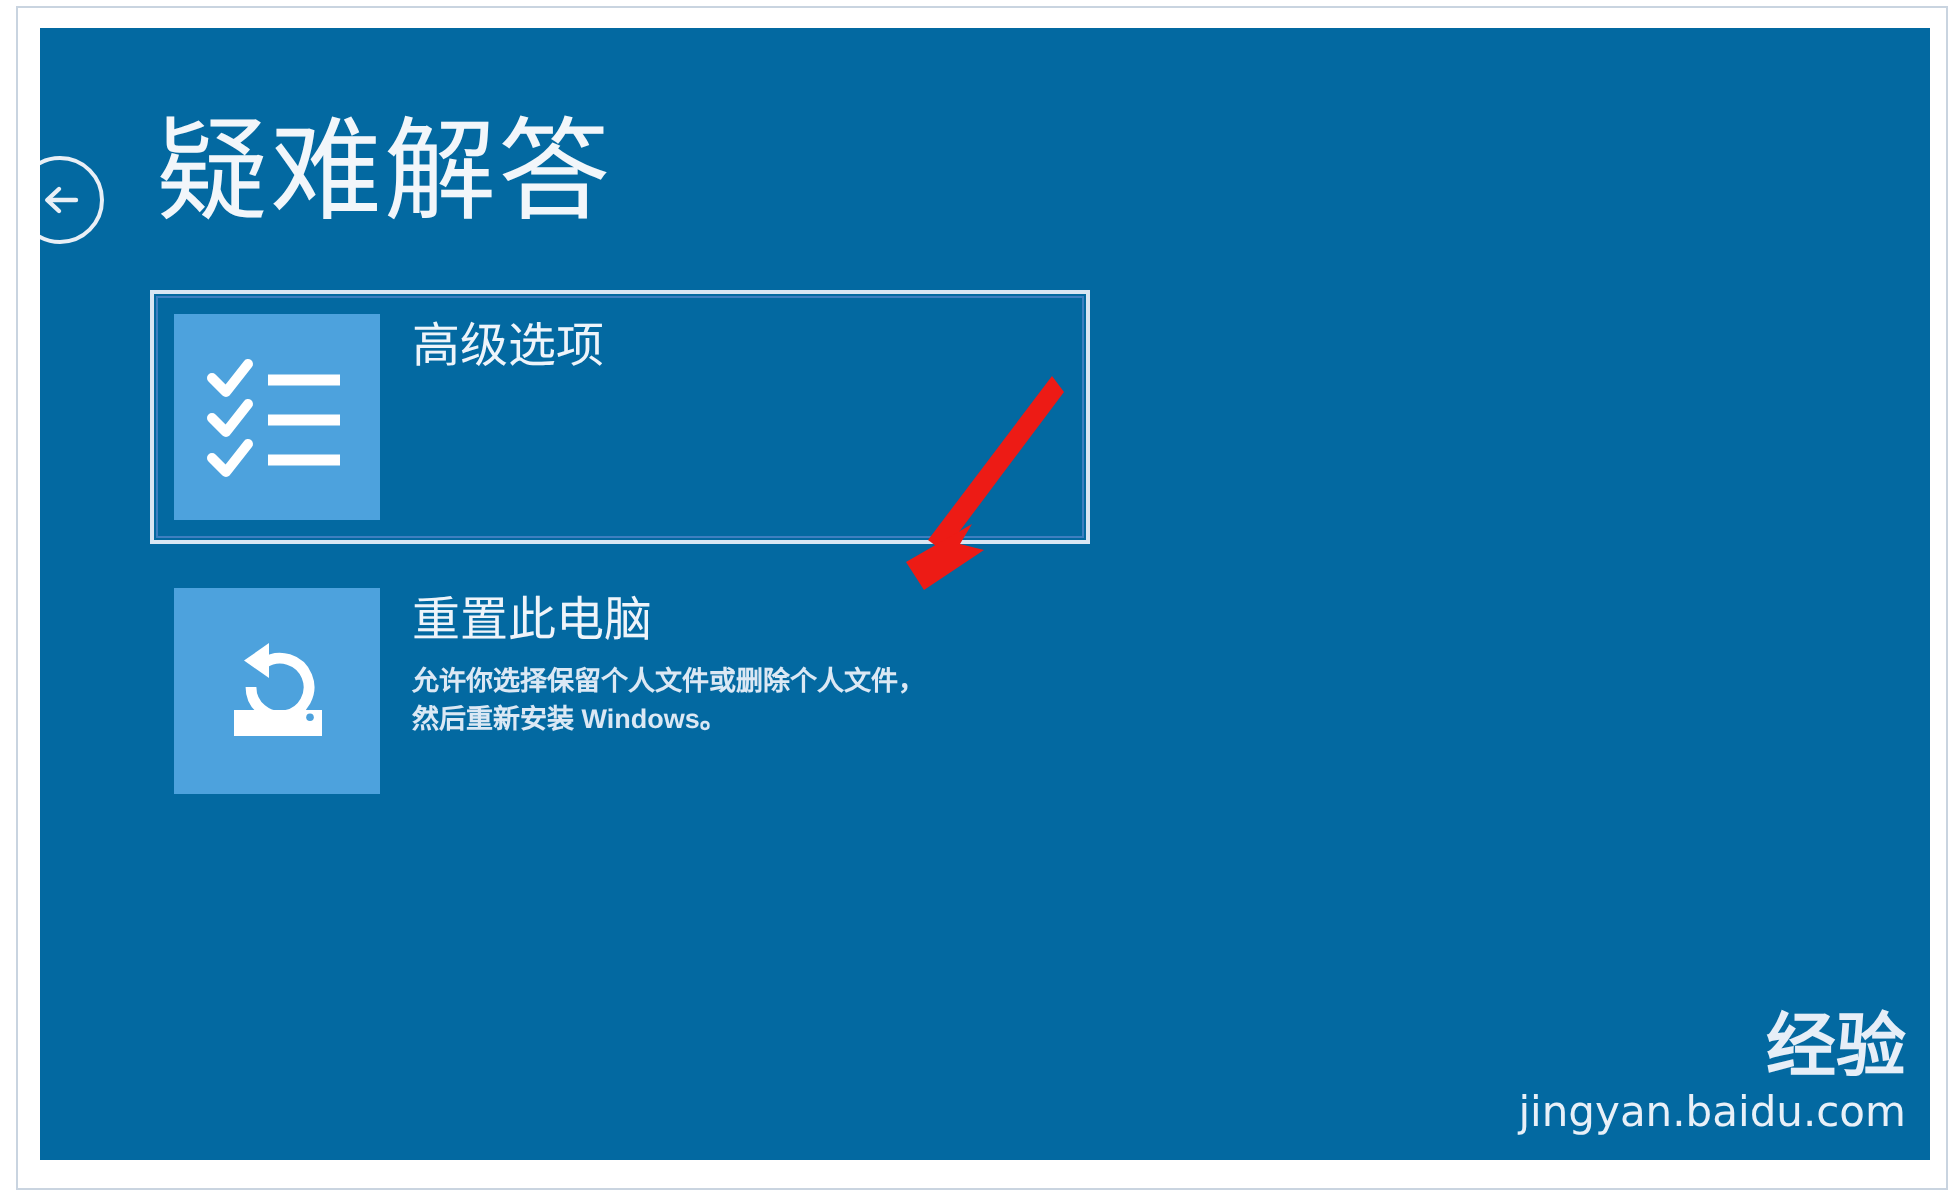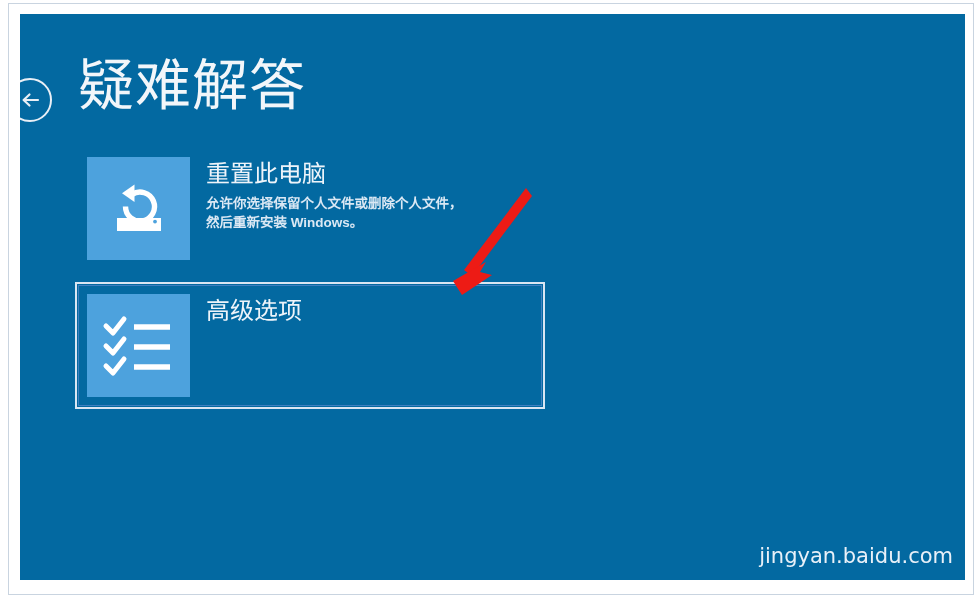--- a/index.html
+++ b/index.html
@@ -175,21 +175,21 @@
   }
   .wm-paw-wrap svg { position:absolute; left:0; top:0; }
   .wm-jy {
     font-size: 35px;
     line-height: 38px;
     font-weight: 700;
     color: #e6eef7;
     letter-spacing: 0px;
   }
   .wm-url {
-    margin-top: 16px;
+    margin-top: 1px;
     font-size: 21px;
     line-height: 24px;
     color: #e8f0f8;
     font-family: "DejaVu Sans", sans-serif;
     letter-spacing: 0px;
   }
 </style>
 </head>
 <body>
 
@@ -206,39 +206,20 @@
         <svg width="24" height="24" viewBox="0 0 24 24" aria-hidden="true">
           <path d="M20 12 H6" stroke="#e9eff6" stroke-width="2.2" fill="none" stroke-linecap="round"></path>
           <path d="M11.5 6.5 L5.6 12 L11.5 17.5" stroke="#e9eff6" stroke-width="2.2" fill="none" stroke-linecap="round" stroke-linejoin="round"></path>
         </svg>
       </div>
 
       <div class="page-title">疑难解答</div>
     </div>
 
     <div class="options">
-
-      <div class="option">
-        <div class="option-row">
-          <div class="option-tile">
-            <svg width="74" height="74" viewBox="0 0 74 74" aria-hidden="true">
-
-              <path d="M23.5 34.5 a14.5 14.5 0 1 0 6.5 -12.0" fill="none" stroke="#ffffff" stroke-width="5.4" stroke-linecap="butt"></path>
-              <polygon points="32.5,12.5 32.5,30.0 20.0,21.3" fill="#ffffff"></polygon>
-
-              <rect x="15" y="46" width="44" height="13" fill="#ffffff"></rect>
-              <circle cx="53" cy="49.6" r="1.9" fill="#4da2dd"></circle>
-            </svg>
-          </div>
-          <div class="option-text">
-            <div class="option-title">重置此电脑</div>
-            <div class="option-desc">允许你选择保留个人文件或删除个人文件，然后重新安装 Windows。</div>
-          </div>
-        </div>
-      </div>
 
       <div class="option focused">
         <div class="option-row">
           <div class="option-tile">
             <svg width="80" height="66" viewBox="0 0 80 66" aria-hidden="true">
               <g stroke="#ffffff" stroke-width="5" fill="none" stroke-linecap="round" stroke-linejoin="round">
                 <polyline points="7,13 14,20 25,6"></polyline>
                 <polyline points="7,33 14,40 25,26"></polyline>
                 <polyline points="7,53 14,60 25,46"></polyline>
               </g>
@@ -248,31 +229,51 @@
                 <line x1="35" y1="54" x2="71" y2="54"></line>
               </g>
             </svg>
           </div>
           <div class="option-text">
             <div class="option-title">高级选项</div>
           </div>
         </div>
       </div>
 
+      <div class="option">
+        <div class="option-row">
+          <div class="option-tile">
+            <svg width="74" height="74" viewBox="0 0 74 74" aria-hidden="true">
+
+              <path d="M23.5 34.5 a14.5 14.5 0 1 0 6.5 -12.0" fill="none" stroke="#ffffff" stroke-width="5.4" stroke-linecap="butt"></path>
+              <polygon points="32.5,12.5 32.5,30.0 20.0,21.3" fill="#ffffff"></polygon>
+
+              <rect x="15" y="46" width="44" height="13" fill="#ffffff"></rect>
+              <circle cx="53" cy="49.6" r="1.9" fill="#4da2dd"></circle>
+            </svg>
+          </div>
+          <div class="option-text">
+            <div class="option-title">重置此电脑</div>
+            <div class="option-desc">允许你选择保留个人文件或删除个人文件，然后重新安装 Windows。</div>
+          </div>
+        </div>
+      </div>
+
     </div>
 
     <svg class="annotation-arrow" viewBox="0 0 945 566">
       <g fill="#ed1b15">
 
         <polygon points="506,174 512,182 452,262 444,256"></polygon>
 
         <polygon points="433,267 466,248 460,258 472,261 442,281"></polygon>
       </g>
     </svg>
 
     <div class="watermark">
       <div class="wm-logo">
+        <span class="wm-jy">经验</span>
       </div>
       <div class="wm-url">jingyan.baidu.com</div>
     </div>
 
   </div>
 </div>
 
 </body></html>

